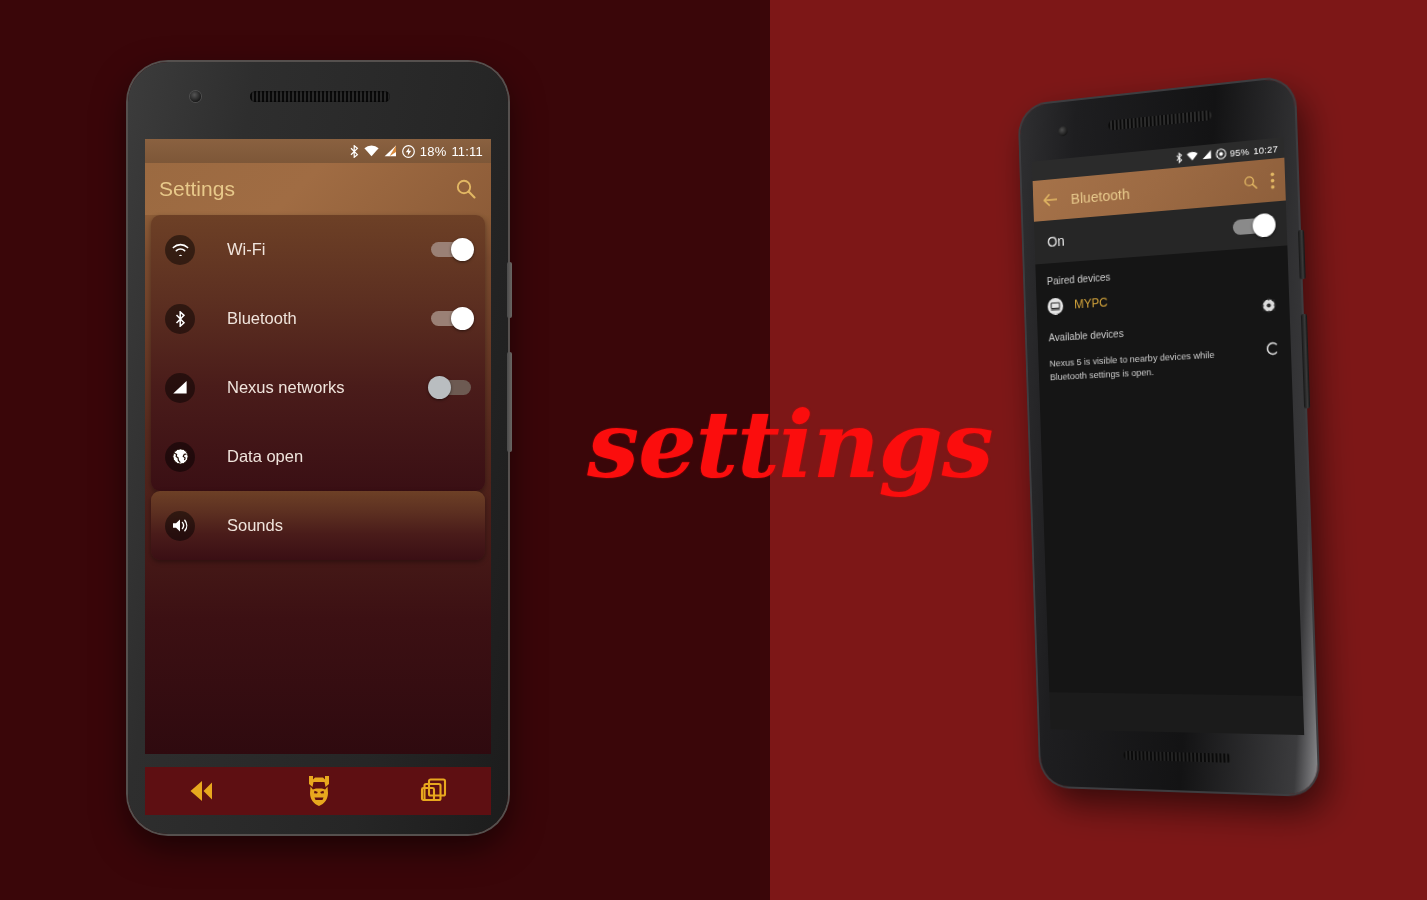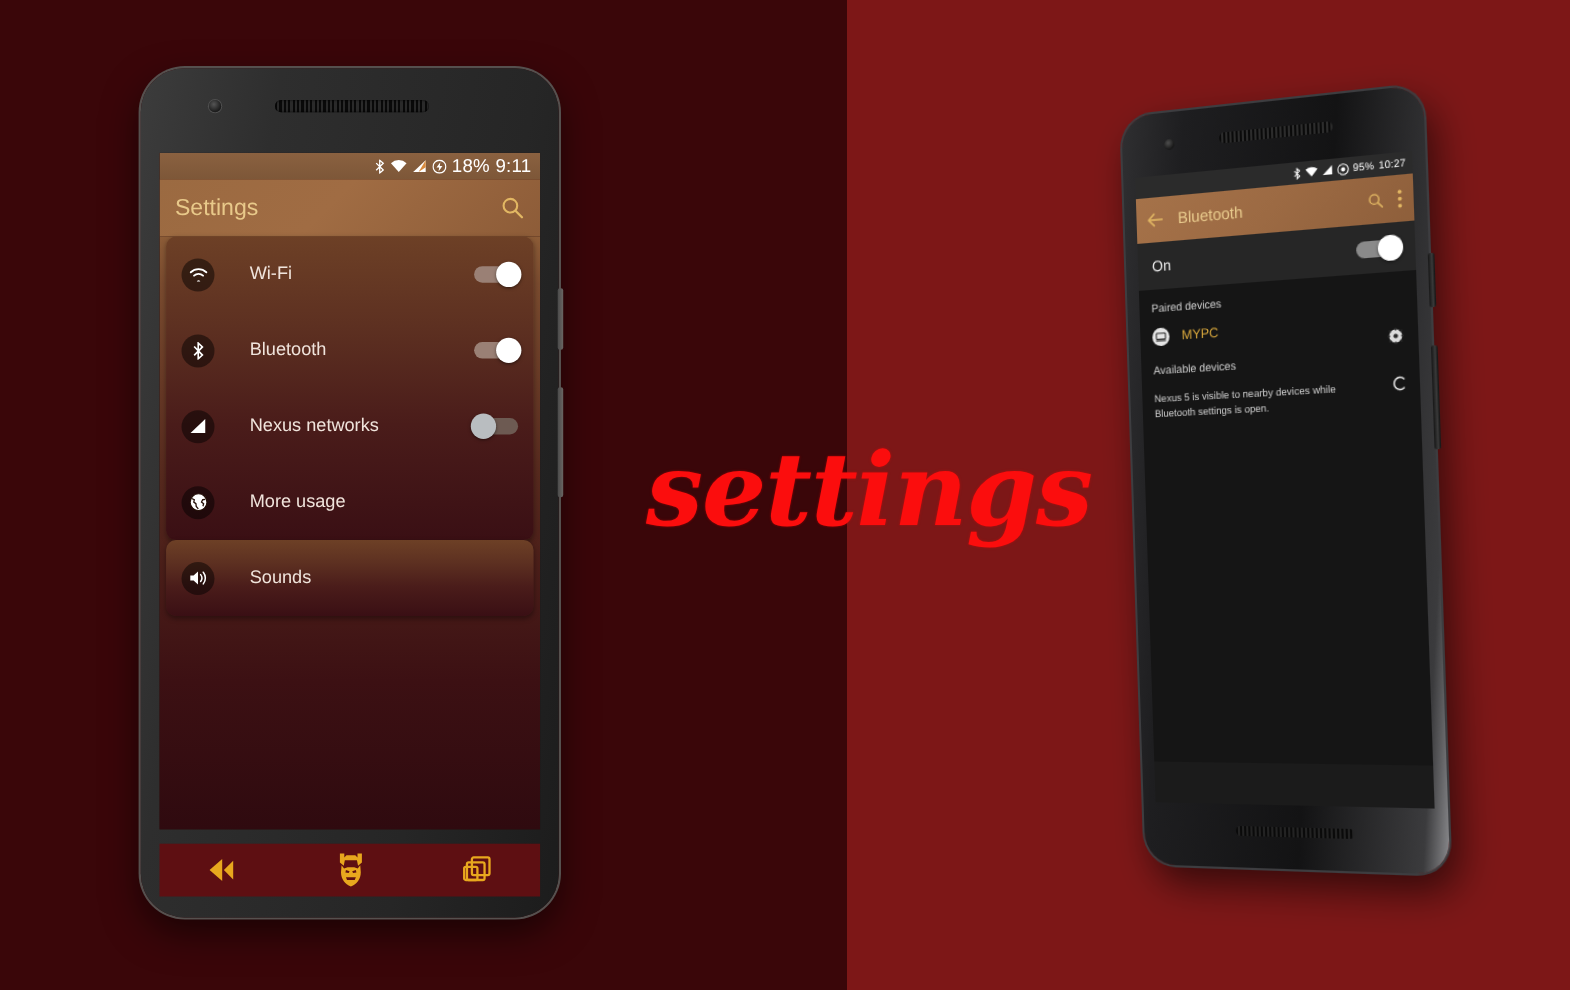--- a/index.html
+++ b/index.html
@@ -75,21 +75,21 @@
     background:#2a0d0a;
   }
 
   .statusbar {
     height:24px; display:flex; align-items:center; justify-content:flex-end;
     padding:0 8px; gap:5px;
     font-size:11px; color:#fff;
     background:linear-gradient(180deg,#8a6140,#7d5738);
   }
   .sb-icon { display:inline-flex; align-items:center; }
-  .sb-text { font-size:17px; color:#fff; letter-spacing:.2px; }
+  .sb-text { font-size:13px; color:#fff; letter-spacing:.2px; }
 
   #p1-appbar {
     height:52px; display:flex; align-items:center; justify-content:space-between;
     padding:0 14px;
     background:linear-gradient(135deg,#9b6a41 0%,#a06c43 45%,#8d5c38 100%);
   }
   #p1-title { font-size:21px; color:#e8c98a; font-weight:400; }
 
   #p1-body {
     height:539px;
@@ -250,21 +250,21 @@
             <path d="M12 0.6 L12 7 L5.5 11.3 Z" fill="#d98b3e"></path>
           </svg>
       </span>
       <span class="sb-icon">
         <svg width="13" height="13" viewBox="0 0 13 13">
             <circle cx="6.5" cy="6.5" r="5.8" fill="none" stroke="#fff" stroke-width="1.2"></circle>
             <path d="M7.3 2.4 L3.8 7.2 L6.2 7.2 L5.7 10.8 L9.2 5.8 L6.8 5.8 Z" fill="#fff"></path>
           </svg>
       </span>
       <span class="sb-text">18%</span>
-      <span class="sb-text">9:11</span>
+      <span class="sb-text">11:11</span>
     </div>
 
     <div id="p1-appbar">
       <span id="p1-title">Settings</span>
       <span>
         <svg width="22" height="22" viewBox="0 0 22 22">
             <circle cx="9" cy="9" r="6.2" fill="none" stroke="#e2b763" stroke-width="1.9"></circle>
             <line x1="13.6" y1="13.6" x2="19.5" y2="19.5" stroke="#e2b763" stroke-width="2.1" stroke-linecap="round"></line>
           </svg>
       </span>
@@ -314,21 +314,21 @@
         </div>
 
         <div class="row">
           <span class="row-icon">
             <svg width="17" height="17" viewBox="0 0 17 17">
                 <circle cx="8.5" cy="8.5" r="7.6" fill="#fff"></circle>
                 <path d="M2.2 5.2 l2.4 1.1 -.4 2.2 1.9 1.4 .3 2.6 1.9 2.1 M14.6 6 l-2.3 .3 -1.1 2.1 1.9 1.5 -.6 2.3" fill="none" stroke="#241008" stroke-width="1.2"></path>
                 <circle cx="8.5" cy="8.5" r="7.6" fill="none" stroke="#241008" stroke-width="1"></circle>
               </svg>
           </span>
-          <span class="row-label">More usage</span>
+          <span class="row-label">Data open</span>
         </div>
 
 
       </div>
 
 
       <div class="card">
         <div class="row">
           <span class="row-icon">
             <svg width="17" height="15" viewBox="0 0 17 15">

